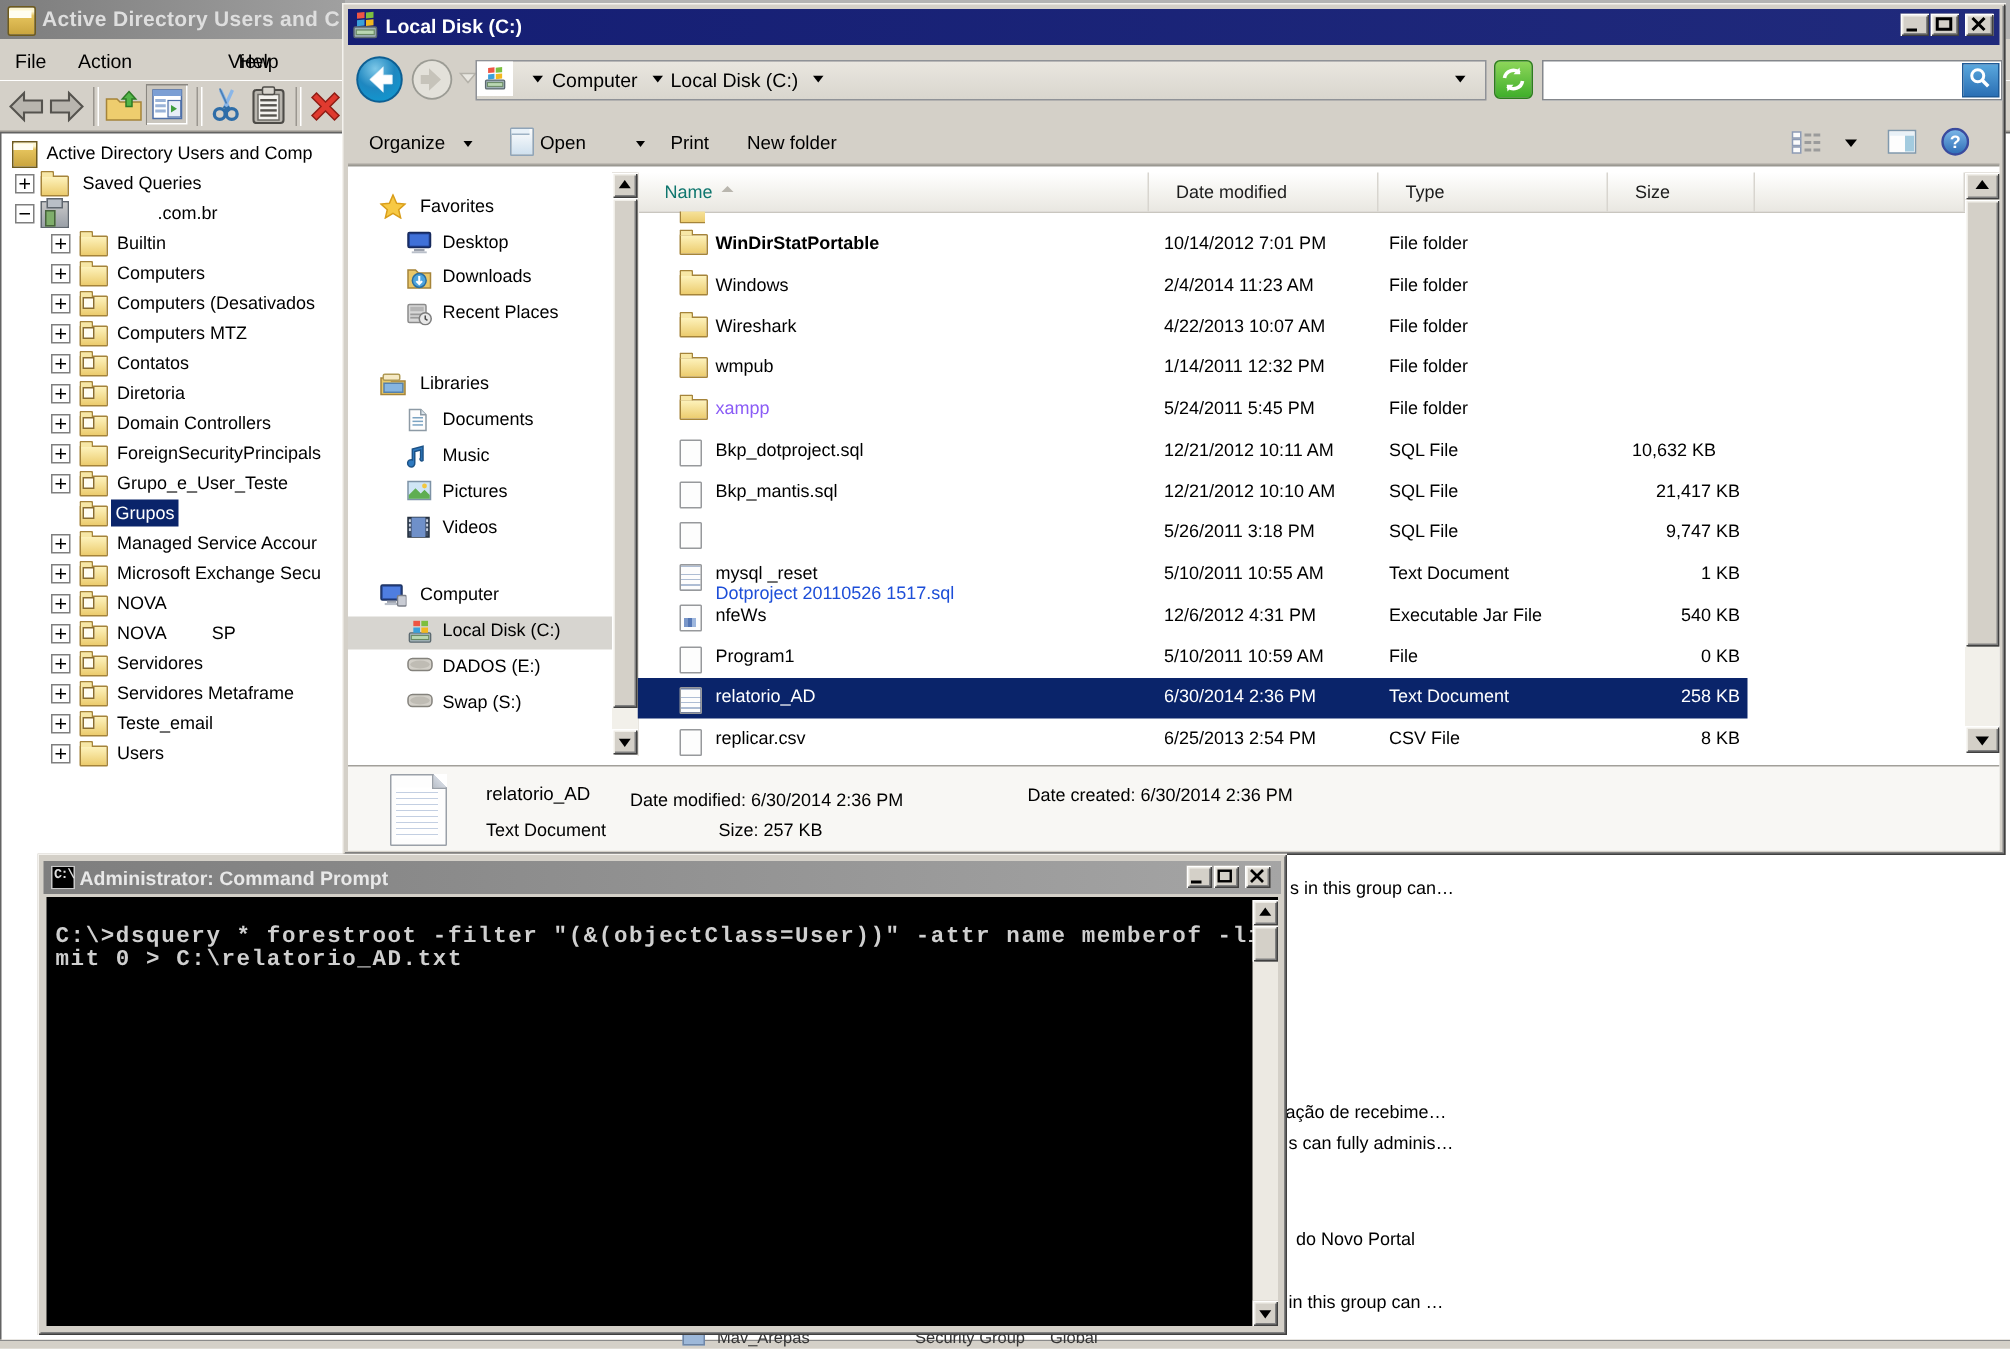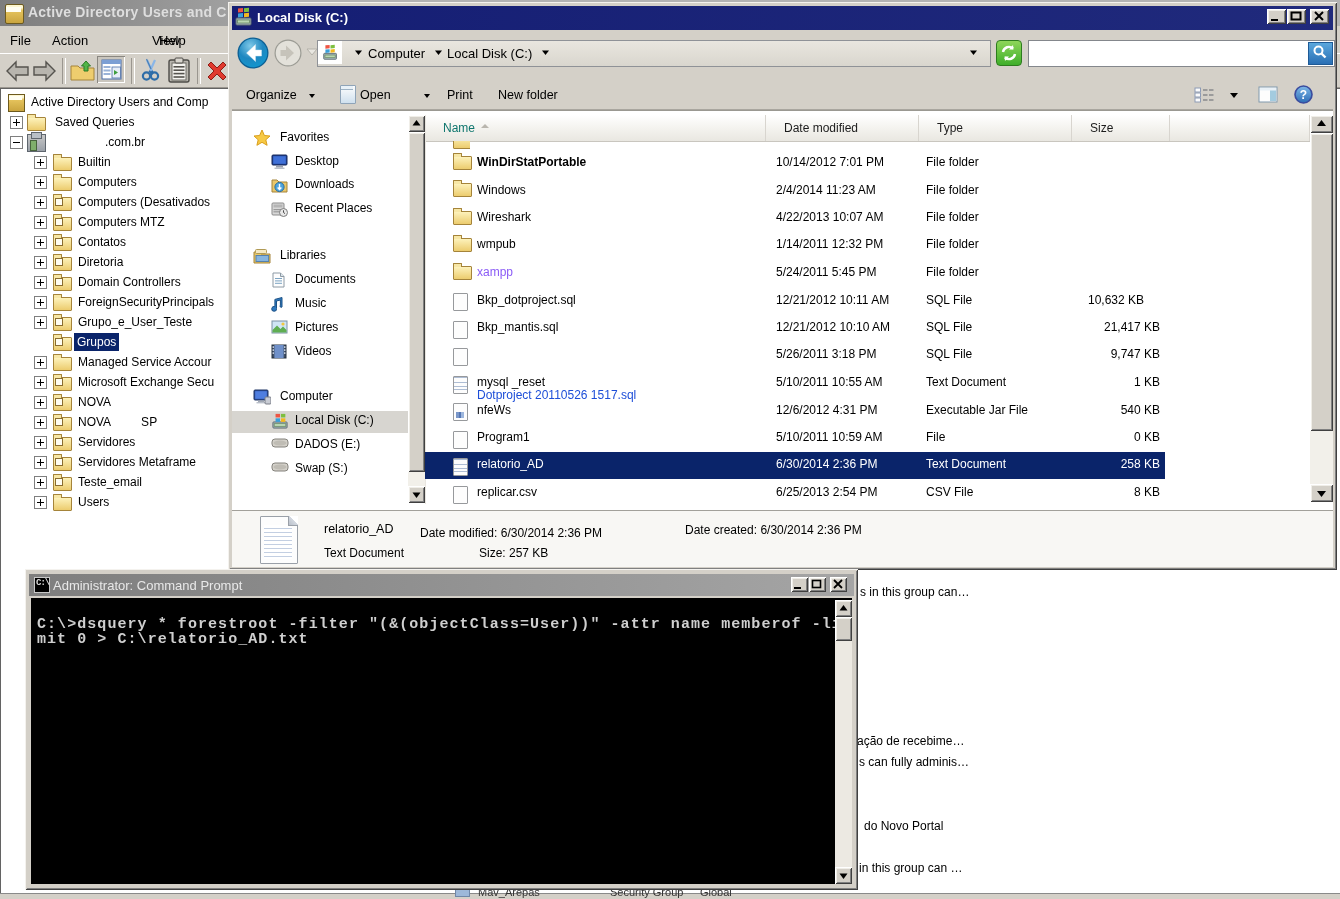--- a/index.html
+++ b/index.html
@@ -557,21 +557,21 @@
     <div class="abs" style="left:92px;top:435px;">Text Document</div>
     <div class="abs" style="left:247px;top:435px;">Size: 257 KB</div>
   </div>
 </div>
 
 <div class="abs" id="cmdwin" style="left:25px;top:569px;width:833px;height:321px;background:#d4d0c8;box-shadow:inset 1px 1px 0 #f4f2ee, inset -1px -1px 0 #404040, inset 2px 2px 0 #d4d0c8, inset -2px -2px 0 #808080;">
 
   <div class="abs" style="left:4px;top:5px;width:825px;height:22px;background:linear-gradient(90deg,#7e7e7e,#a5a5a5);"></div>
   <div class="abs" style="left:9px;top:8px;width:14px;height:14px;background:#000;border:1px solid #c8c8c8;"></div>
   <div class="abs" style="left:11px;top:9px;font-size:9px;font-weight:bold;color:#ddd;font-family:'Liberation Mono',monospace;letter-spacing:-1px;">C:\</div>
-  <div class="abs" style="left:28px;top:9px;font-size:13px;font-weight:normal;color:#e8e8e8;">Administrator: Command Prompt</div>
+  <div class="abs" style="left:28px;top:9px;font-size:13px;font-weight:bold;color:#e8e8e8;">Administrator: Command Prompt</div>
   <div class="abs btn3d" style="left:766px;top:8px;width:17px;height:15px;"><svg width="17" height="15">
           <rect x="3" y="10" width="7" height="2" fill="#000"></rect>
         </svg></div>
   <div class="abs btn3d" style="left:784px;top:8px;width:17px;height:15px;"><svg width="17" height="15">
           <rect x="3.5" y="3.5" width="8" height="7" fill="none" stroke="#000" stroke-width="1.6"></rect>
         </svg></div>
   <div class="abs btn3d" style="left:805px;top:8px;width:17px;height:15px;"><svg width="17" height="15">
           <path d="M4 3 L12 11 M12 3 L4 11" stroke="#000" stroke-width="1.8"></path>
         </svg></div>
 

